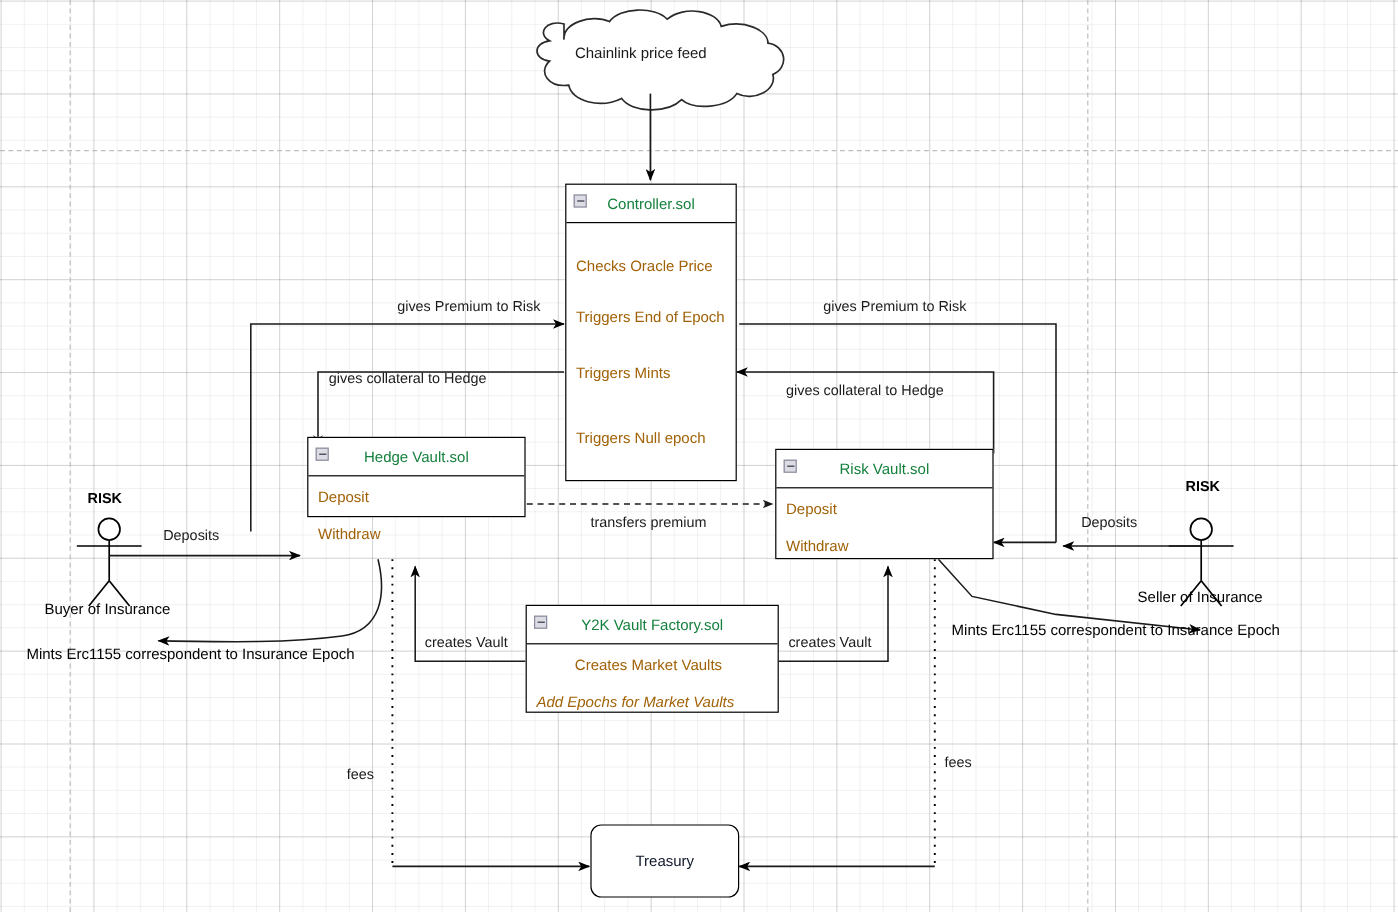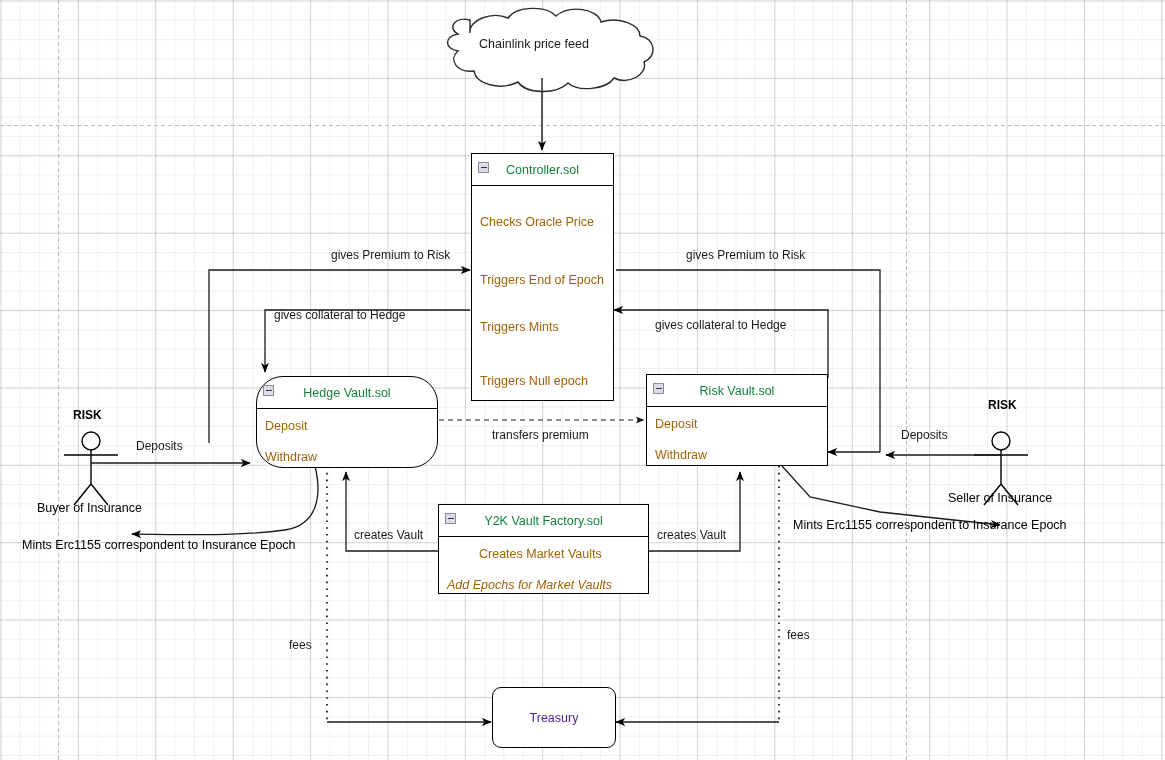--- a/index.html
+++ b/index.html
@@ -107,21 +107,21 @@
   .treasury {
     position: absolute;
     background: #ffffff;
     border: 1px solid #000000;
     border-radius: 9px;
     box-sizing: border-box;
     display: flex;
     align-items: center;
     justify-content: center;
     font-size: 12.5px;
-    color: #4c1d95;
+    color: #0f172a;
     font-family: "Liberation Sans", sans-serif;
   }
 </style>
 </head>
 <body>
 
 <div id="canvas">
 
   <svg id="svg-layer" viewBox="0 0 1165 760" xmlns="http://www.w3.org/2000/svg">
     <defs>
@@ -198,27 +198,27 @@
 
   <div class="cloud-label">Chainlink price feed</div>
 
   <div class="node" style="left:471px; top:153px; width:143px; height:248px;">
     <div class="node-title">
       <span class="collapse-icon"></span>
       <span>Controller.sol</span>
     </div>
     <div class="node-body">
       <div class="node-row" style="margin-top:29px;">Checks Oracle Price</div>
-      <div class="node-row" style="margin-top:44px;">Triggers End of Epoch</div>
+      <div class="node-row" style="margin-top:28px;">Triggers End of Epoch</div>
       <div class="node-row" style="margin-top:33px;">Triggers Mints</div>
       <div class="node-row" style="margin-top:40px;">Triggers Null epoch</div>
     </div>
   </div>
 
-  <div class="node" style="left:256px; top:376px; width:182px; height:92px;border-radius:27px;">
+  <div class="node" style="left:256px; top:364px; width:182px; height:67px;">
     <div class="node-title">
       <span class="collapse-icon"></span>
       <span>Hedge Vault.sol</span>
     </div>
     <div class="node-body">
       <div class="node-row" style="margin-top:10px;">Deposit</div>
       <div class="node-row" style="margin-top:17px;">Withdraw</div>
     </div>
   </div>
 

